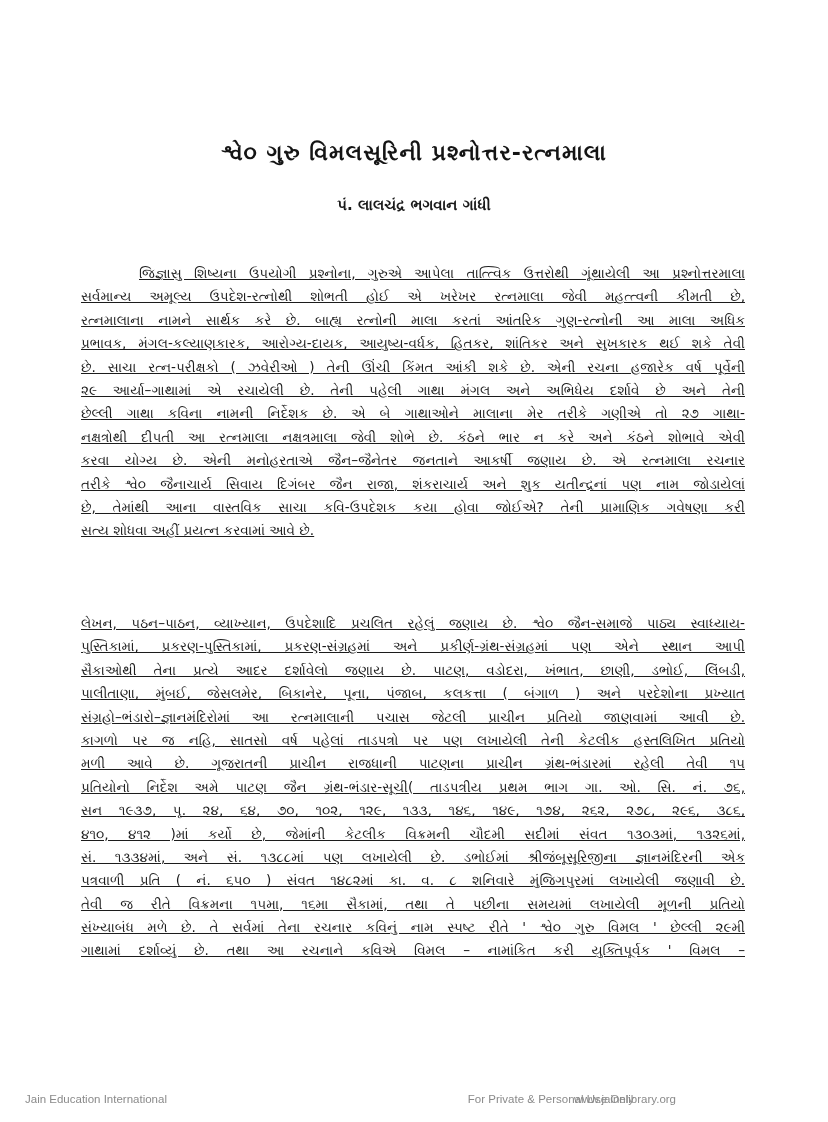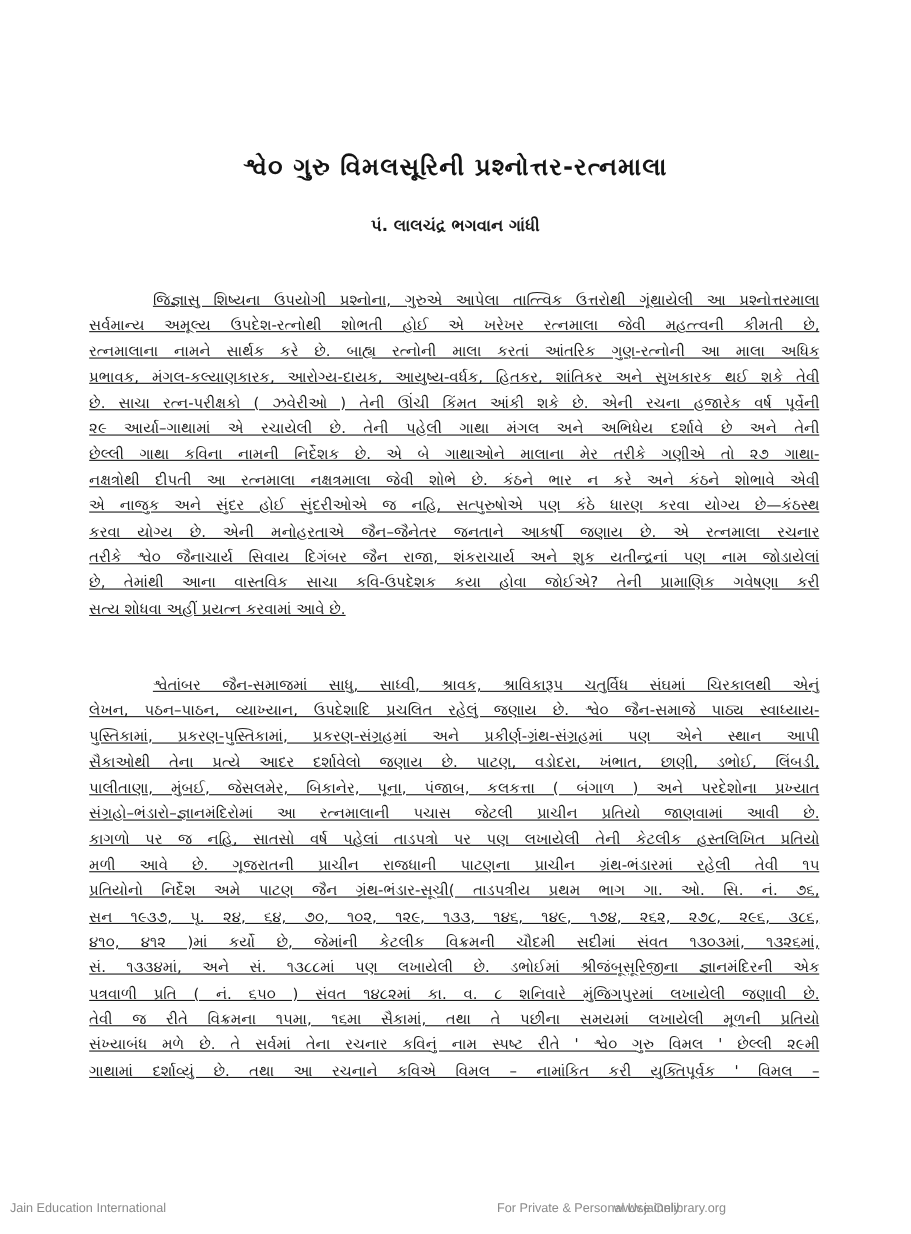--- a/index.html
+++ b/index.html
@@ -19,21 +19,21 @@
   .para {
     position: absolute; left: 81px; width: 664px;
     font-size: 13.6px; line-height: 23.4px; text-align: justify; color: #1c1c1c;
   }
   .para .line { display: block; white-space: nowrap; overflow: hidden; text-align-last: justify; height: 23.4px; text-decoration: underline; }
   .para .line.last { text-align-last: left; }
   .para .line.indent { padding-left: 58px; }
   .p1 { top: 262px; }
   .p2 { top: 612px; }
   .footer {
-    position: absolute; top: 1093px; left: 0; width: 672px; height: 16px;
+    position: absolute; top: 1093px; left: 16px; width: 672px; height: 16px;
     font-family: "Liberation Sans", sans-serif; font-size: 11.5px; color: #8a8a8a;
   }
   .footer span { position: absolute; top: 0; }
   .f-left { left: 9px; }
   .f-center { left: 218px; width: 400px; text-align: right; }
   .f-right { right: 12px; }
 </style>
 </head>
 <body>
 
@@ -43,29 +43,27 @@
 
   <div class="para p1">
     <span class="line indent">જિજ્ઞાસુ શિષ્યના ઉપયોગી પ્રશ્નોના, ગુરુએ આપેલા તાત્ત્વિક ઉત્તરોથી ગૂંથાયેલી આ પ્રશ્નોત્તરમાલા</span>
     <span class="line">સર્વમાન્ય અમૂલ્ય ઉપદેશ-રત્નોથી શોભતી હોઈ એ ખરેખર રત્નમાલા જેવી મહત્ત્વની કીમતી છે,</span>
     <span class="line">રત્નમાલાના નામને સાર્થક કરે છે. બાહ્ય રત્નોની માલા કરતાં આંતરિક ગુણ-રત્નોની આ માલા અધિક</span>
     <span class="line">પ્રભાવક, મંગલ-કલ્યાણકારક, આરોગ્ય-દાયક, આયુષ્ય-વર્ધક, હિતકર, શાંતિકર અને સુખકારક થઈ શકે તેવી</span>
     <span class="line">છે. સાચા રત્ન-પરીક્ષકો ( ઝવેરીઓ ) તેની ઊંચી કિંમત આંકી શકે છે. એની રચના હજારેક વર્ષ પૂર્વેની</span>
     <span class="line">૨૯ આર્યા–ગાથામાં એ રચાયેલી છે. તેની પહેલી ગાથા મંગલ અને અભિધેય દર્શાવે છે અને તેની</span>
     <span class="line">છેલ્લી ગાથા કવિના નામની નિર્દેશક છે. એ બે ગાથાઓને માલાના મેર તરીકે ગણીએ તો ૨૭ ગાથા-</span>
     <span class="line">નક્ષત્રોથી દીપતી આ રત્નમાલા નક્ષત્રમાલા જેવી શોભે છે. કંઠને ભાર ન કરે અને કંઠને શોભાવે એવી</span>
-    <span class="line">એ નાજુક અને સુંદર હોઈ સુંદરીઓએ જ નહિ, સત્પુરુષોએ પણ કંઠે ધારણ કરવા યોગ્ય છે—કંઠસ્થ</span>
     <span class="line">કરવા યોગ્ય છે. એની મનોહરતાએ જૈન–જૈનેતર જનતાને આકર્ષી જણાય છે. એ રત્નમાલા રચનાર</span>
     <span class="line">તરીકે શ્વે૦ જૈનાચાર્ય સિવાય દિગંબર જૈન રાજા, શંકરાચાર્ય અને શુક યતીન્દ્રનાં પણ નામ જોડાયેલાં</span>
     <span class="line">છે, તેમાંથી આના વાસ્તવિક સાચા કવિ-ઉપદેશક કયા હોવા જોઈએ? તેની પ્રામાણિક ગવેષણા કરી</span>
     <span class="line last">સત્ય શોધવા અહીં પ્રયત્ન કરવામાં આવે છે.</span>
   </div>
 
   <div class="para p2">
-    <span class="line indent">શ્વેતાંબર જૈન-સમાજમાં સાધુ, સાધ્વી, શ્રાવક, શ્રાવિકારૂપ ચતુર્વિધ સંઘમાં ચિરકાલથી એનું</span>
     <span class="line">લેખન, પઠન–પાઠન, વ્યાખ્યાન, ઉપદેશાદિ પ્રચલિત રહેલું જણાય છે. શ્વે૦ જૈન-સમાજે પાઠ્ય સ્વાધ્યાય-</span>
     <span class="line">પુસ્તિકામાં, પ્રકરણ-પુસ્તિકામાં, પ્રકરણ-સંગ્રહમાં અને પ્રકીર્ણ-ગ્રંથ-સંગ્રહમાં પણ એને સ્થાન આપી</span>
     <span class="line">સૈકાઓથી તેના પ્રત્યે આદર દર્શાવેલો જણાય છે. પાટણ, વડોદરા, ખંભાત, છાણી, ડભોઈ, લિંબડી,</span>
     <span class="line">પાલીતાણા, મુંબઈ, જેસલમેર, બિકાનેર, પૂના, પંજાબ, કલકત્તા ( બંગાળ ) અને પરદેશોના પ્રખ્યાત</span>
     <span class="line">સંગ્રહો–ભંડારો–જ્ઞાનમંદિરોમાં આ રત્નમાલાની પચાસ જેટલી પ્રાચીન પ્રતિયો જાણવામાં આવી છે.</span>
     <span class="line">કાગળો પર જ નહિ, સાતસો વર્ષ પહેલાં તાડપત્રો પર પણ લખાયેલી તેની કેટલીક હસ્તલિખિત પ્રતિયો</span>
     <span class="line">મળી આવે છે. ગૂજરાતની પ્રાચીન રાજધાની પાટણના પ્રાચીન ગ્રંથ-ભંડારમાં રહેલી તેવી ૧૫</span>
     <span class="line">પ્રતિયોનો નિર્દેશ અમે પાટણ જૈન ગ્રંથ-ભંડાર-સૂચી( તાડપત્રીય પ્રથમ ભાગ ગા. ઓ. સિ. નં. ૭૬,</span>
     <span class="line">સન ૧૯૩૭, પૃ. ૨૪, ૬૪, ૭૦, ૧૦૨, ૧૨૯, ૧૩૩, ૧૪૬, ૧૪૯, ૧૭૪, ૨૬૨, ૨૭૮, ૨૯૬, ૩૮૬,</span>
     <span class="line">૪૧૦, ૪૧૨ )માં કર્યો છે, જેમાંની કેટલીક વિક્રમની ચૌદમી સદીમાં સંવત ૧૩૦૩માં, ૧૩૨૬માં,</span>

